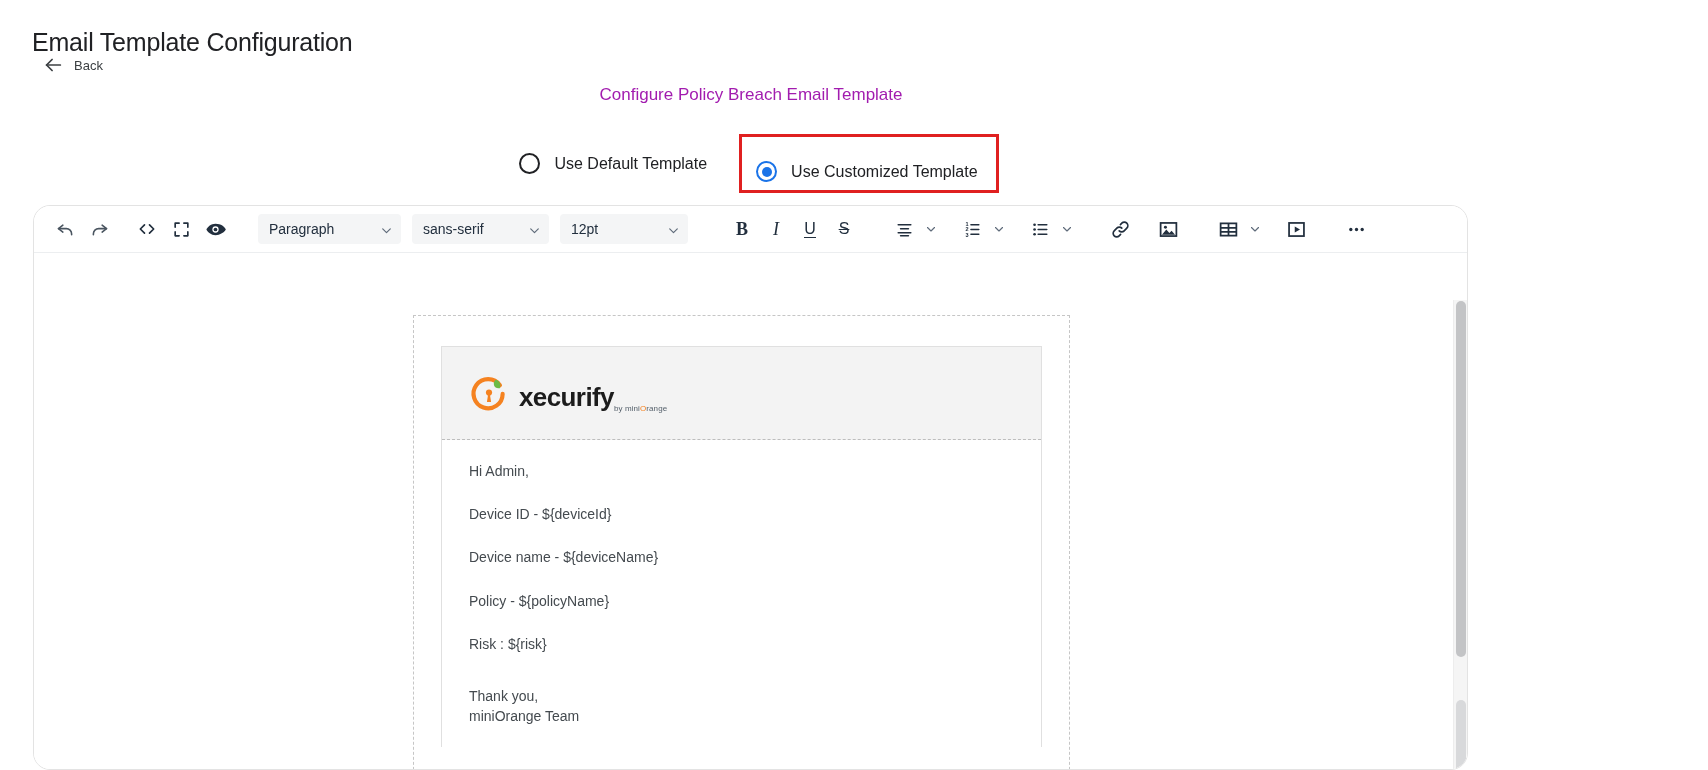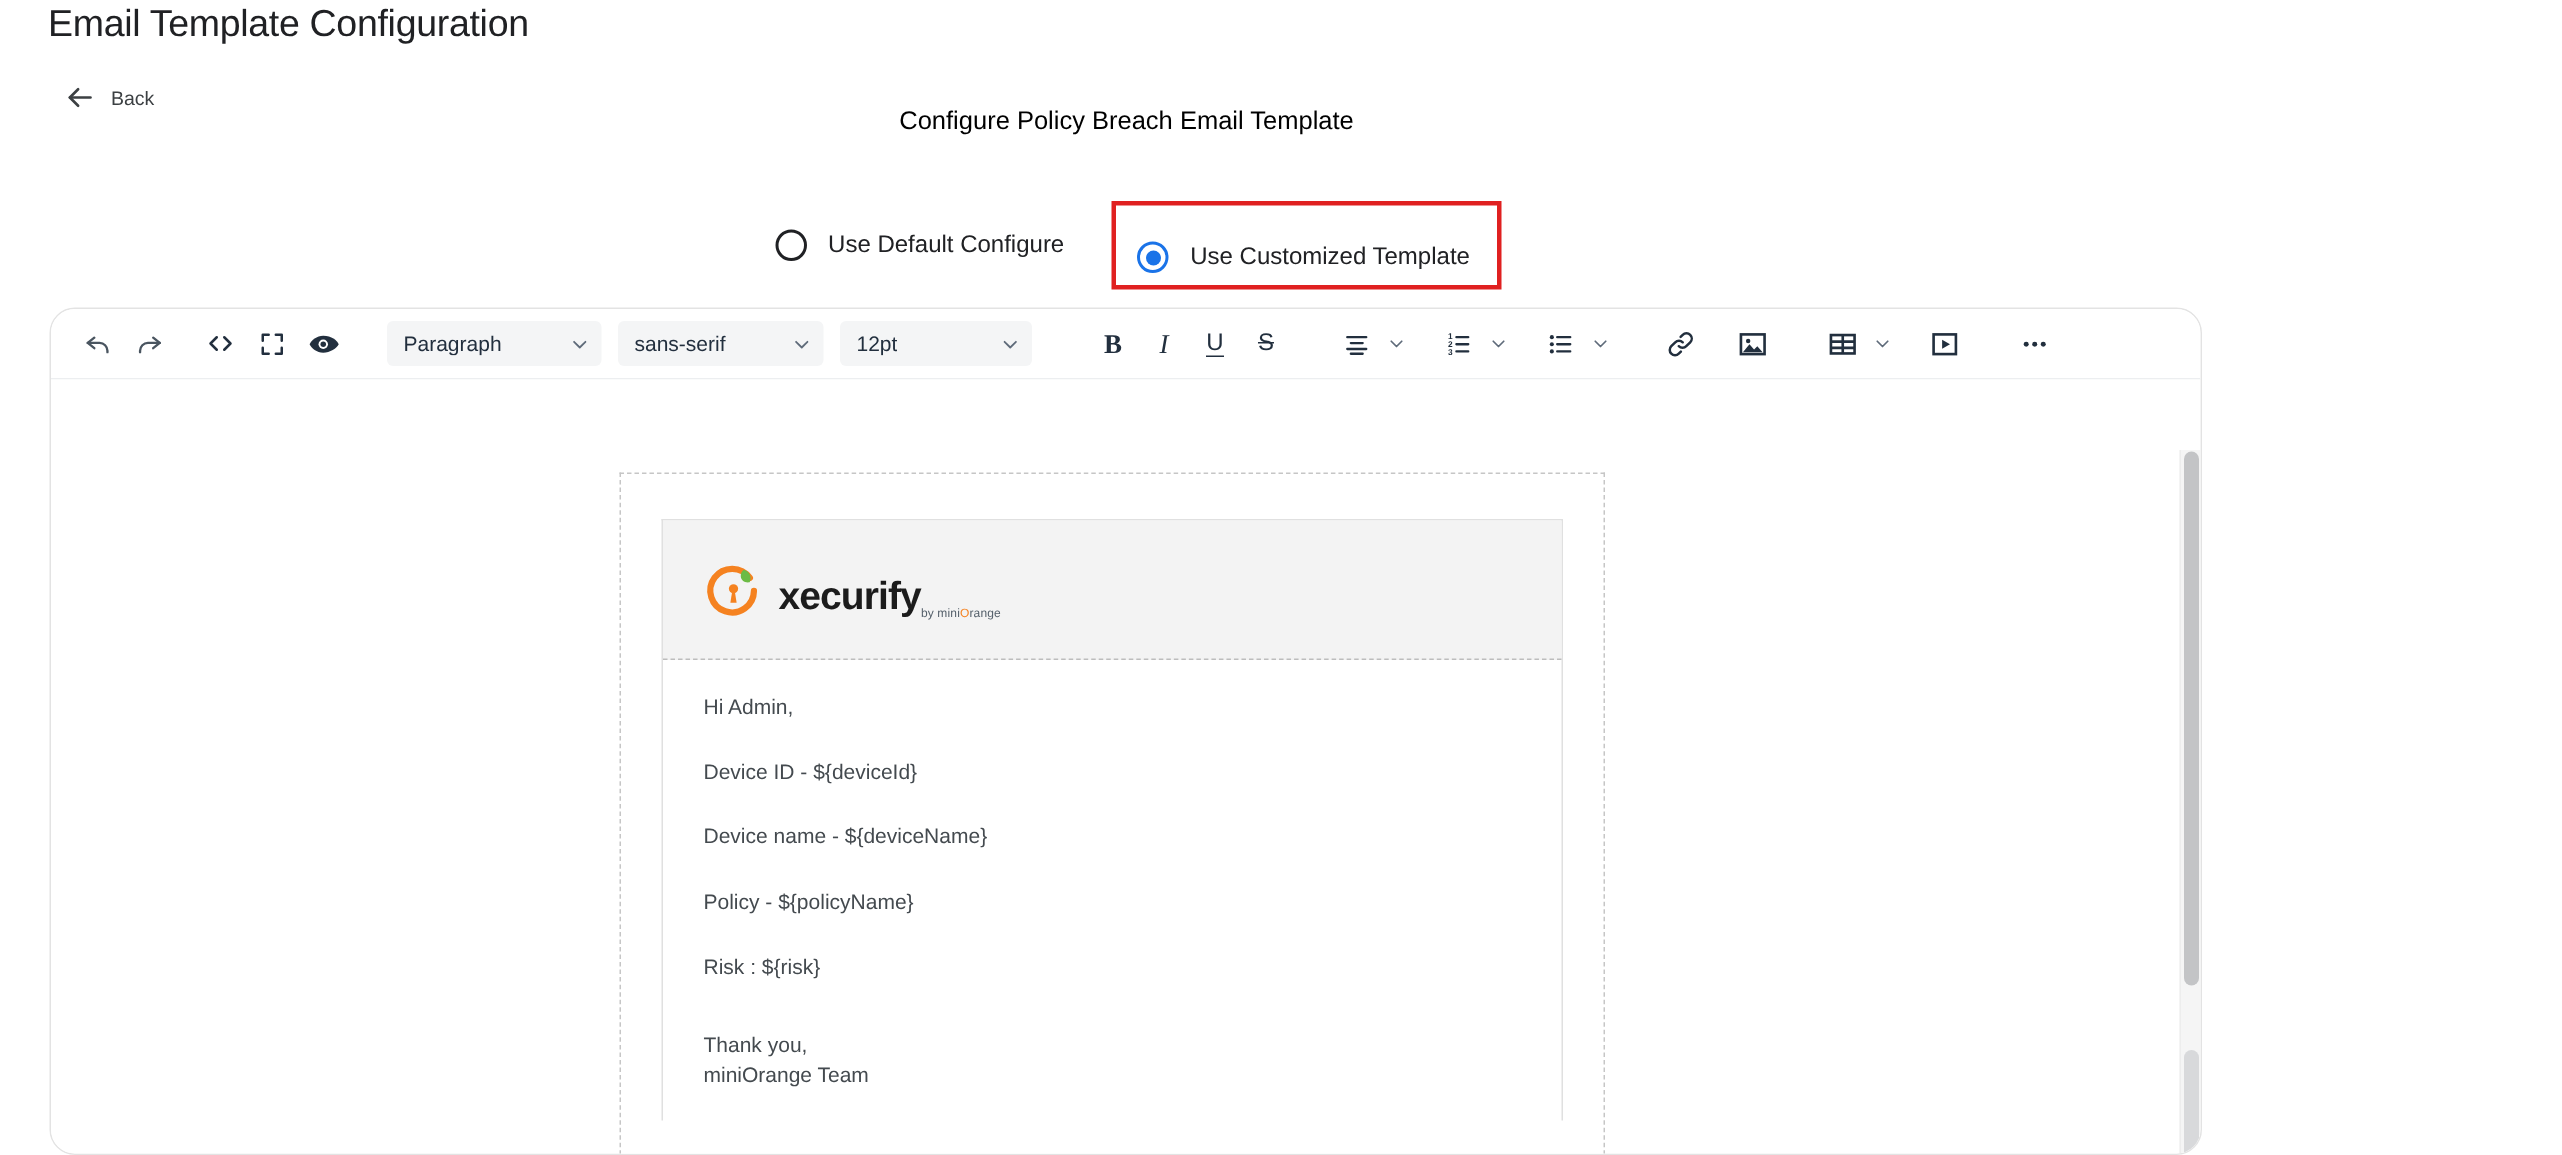--- a/index.html
+++ b/index.html
@@ -8,36 +8,36 @@
     margin: 0; padding: 0;
     width: 1708px; height: 770px;
     background: #ffffff;
     font-family: "Liberation Sans", sans-serif;
     overflow: hidden;
   }
   .page { position: relative; width: 1708px; height: 770px; background:#fff; }
 
   
   .page-title {
-    position: absolute; left: 32px; top: 2px;
+    position: absolute; left: 32px; top: 28px;
     font-size: 25px; font-weight: 400; color: #202124;
     letter-spacing: -0.2px;
   }
   .back-row {
     position: absolute; left: 42px; top: 54px;
     display: flex; align-items: center; gap: 10px;
     cursor: pointer;
   }
   .back-arrow { width: 22px; height: 22px; display:block; }
   .back-label { font-size: 13px; color: #3c4043; }
 
   .subtitle {
-    position: absolute; top: 71px; left: 0; right: 0;
+    position: absolute; top: 85px; left: 0; right: 0;
     text-align: center;
-    font-size: 17px; color: #000000; font-weight: 400;
+    font-size: 17px; color: #a21caf; font-weight: 400;
   }
   
   .subtitle { left: 0px; width: 1502px; }
 
   
   .radio-row {
     position: absolute; top: 134px; left: 0; width: 1502px;
     display: flex; align-items: center; justify-content: center;
     gap: 16px;
   }
@@ -217,21 +217,21 @@
       </svg>
     </span>
     <span class="back-label">Back</span>
   </div>
 
   <div class="subtitle">Configure Policy Breach Email Template</div>
 
   <div class="radio-row">
     <div class="radio-option">
       <span class="radio-circle"></span>
-      <span class="radio-label">Use Default Configure</span>
+      <span class="radio-label">Use Default Template</span>
     </div>
     <div class="radio-option highlighted">
       <span class="radio-circle checked"></span>
       <span class="radio-label">Use Customized Template</span>
     </div>
   </div>
 
   <div class="editor">
 
     <div class="toolbar">

